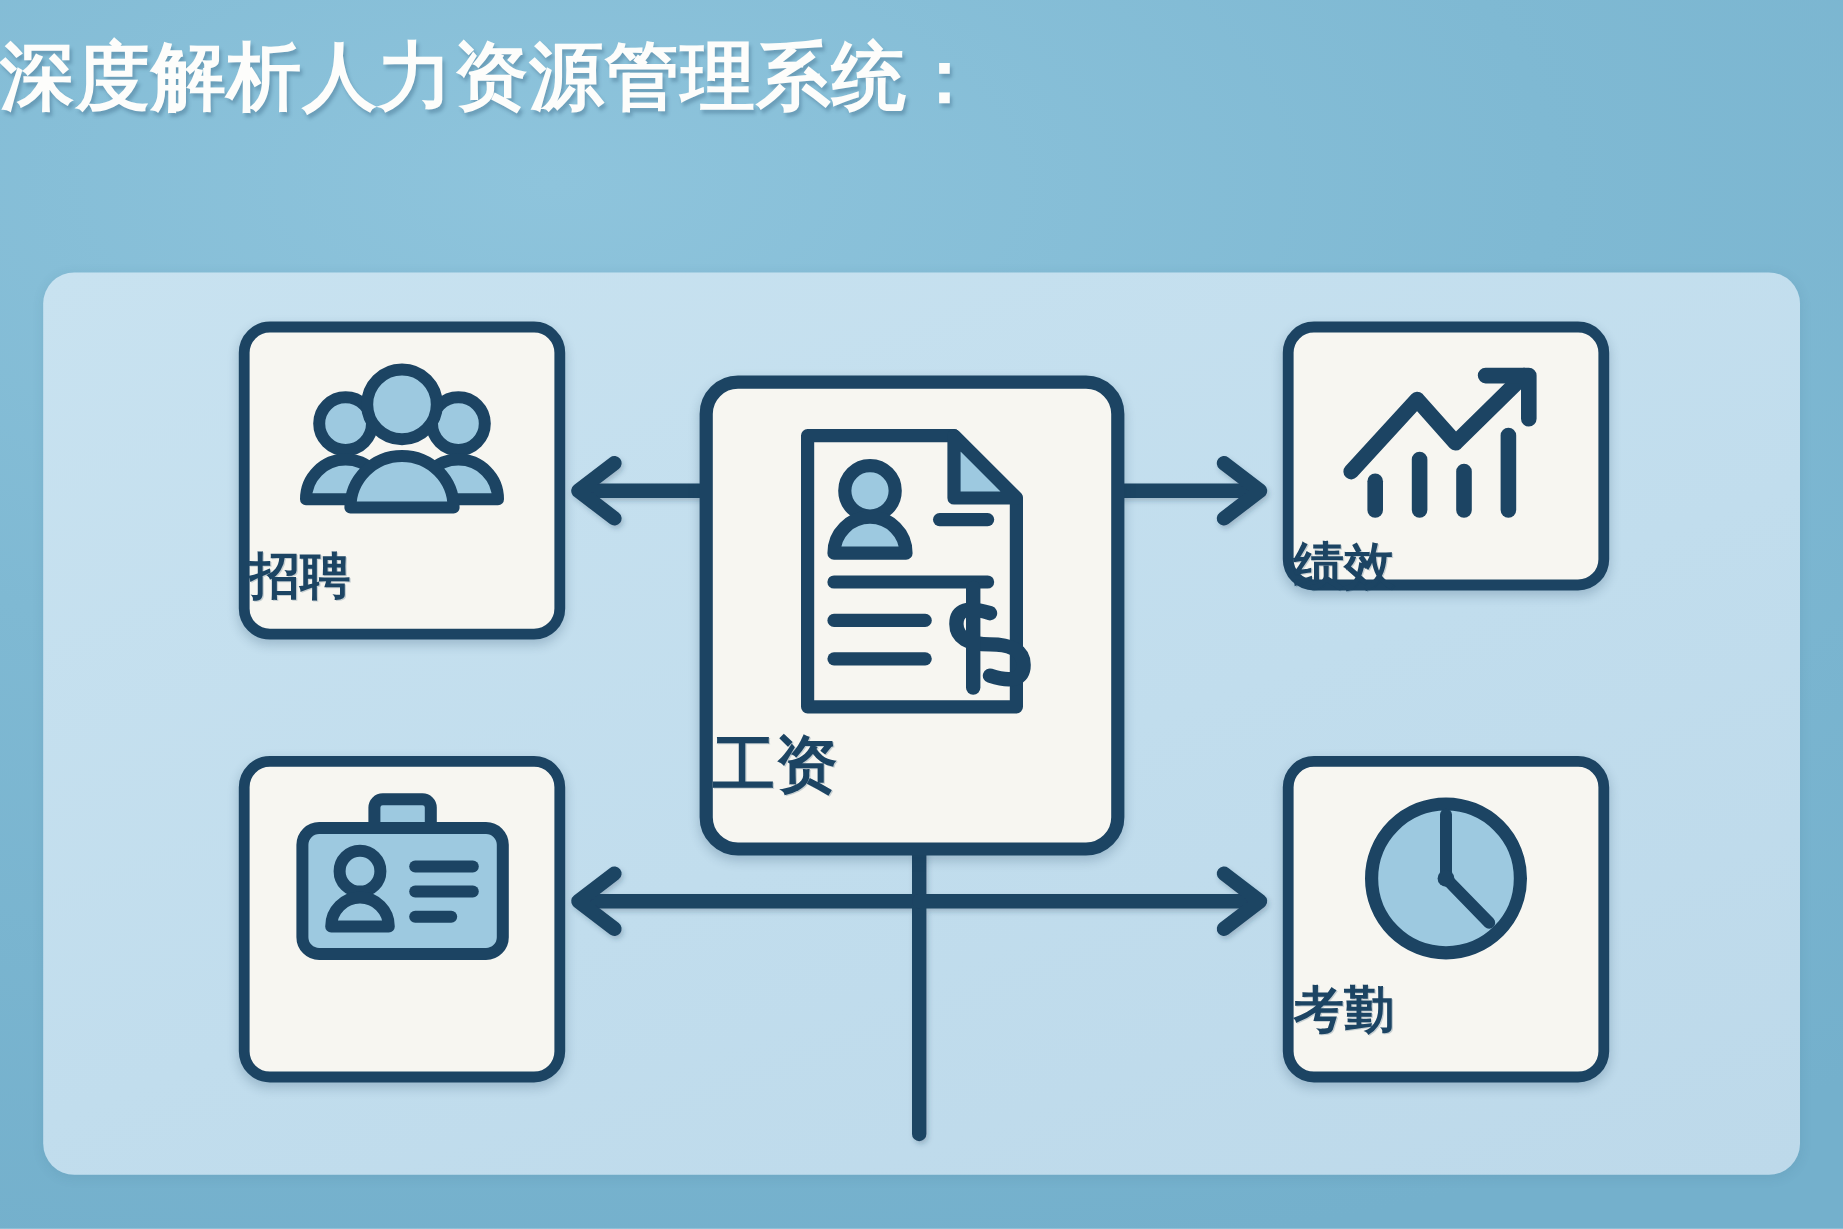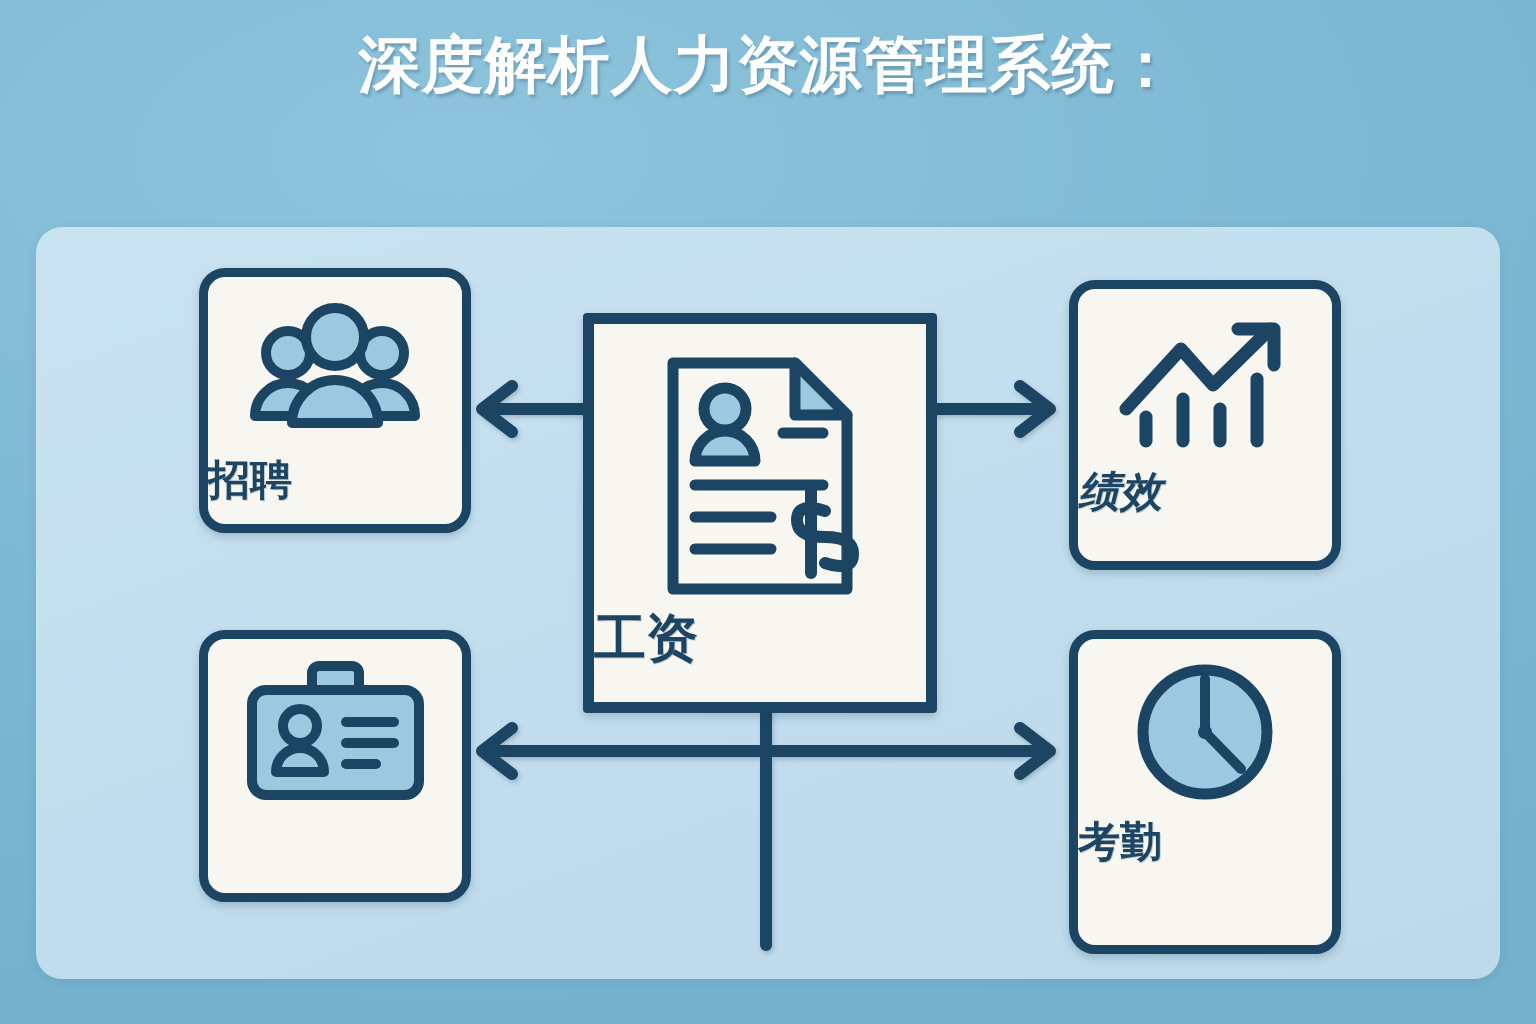--- a/index.html
+++ b/index.html
@@ -12,21 +12,20 @@
     background:
       radial-gradient(ellipse 120% 90% at 30% 15%, #8ec4dc 0%, #7fb9d3 45%, #74b0cc 100%);
     position:relative;
   }
 
   
   #title-block {
     position:absolute;
     left:0; top:26px;
     width:1536px;
-    text-align:center;
     user-select:none;
   }
   #title-block .tline {
     display:block;
     color:#fdfdfb;
     font-size:62px;
     font-weight:700;
     line-height:78px;
     letter-spacing:1px;
     text-shadow:2px 3px 3px rgba(30,70,100,.28);
@@ -61,37 +60,37 @@
   .card .card-label {
     color:#1c4463;
     font-weight:700;
     line-height:1;
     white-space:nowrap;
     text-shadow:1px 1px 0 rgba(28,68,99,.22);
   }
 
   
   #card-recruit  { left:199px; top:268px;  width:272px; height:265px; }
-  #card-perf     { left:1069px; top:280px; width:272px; height:290px;font-style:italic; }
+  #card-perf     { left:1069px; top:268px; width:272px; height:224px; }
   #card-employee { left:199px; top:630px;  width:272px; height:272px; }
-  #card-attend   { left:1069px; top:630px; width:272px; height:324px; }
+  #card-attend   { left:1069px; top:630px; width:272px; height:272px; }
 
   #card-recruit  .icon-wrap { height:148px; margin-top:20px; }
   #card-perf     .icon-wrap { height:148px; margin-top:20px; }
   #card-employee .icon-wrap { height:150px; margin-top:18px; }
   #card-attend   .icon-wrap { height:150px; margin-top:18px; }
 
   .card.satellite .card-label { font-size:42px; margin-top:14px; }
 
   
   #card-salary {
     left:583px; top:313px;
     width:354px; height:400px;
     border-width:11px;
-    border-radius:4px;
+    border-radius:32px;
     z-index:5;
   }
   #card-salary .icon-wrap { height:260px; margin-top:22px; }
   #card-salary .card-label { font-size:52px; margin-top:6px; }
 
   
   #connectors {
     position:absolute; left:0; top:0;
     width:1536px; height:1024px;
     pointer-events:none;

